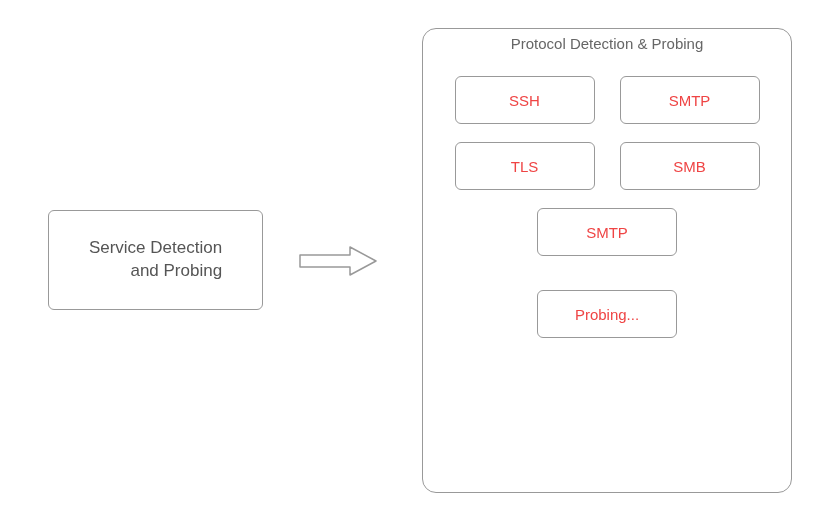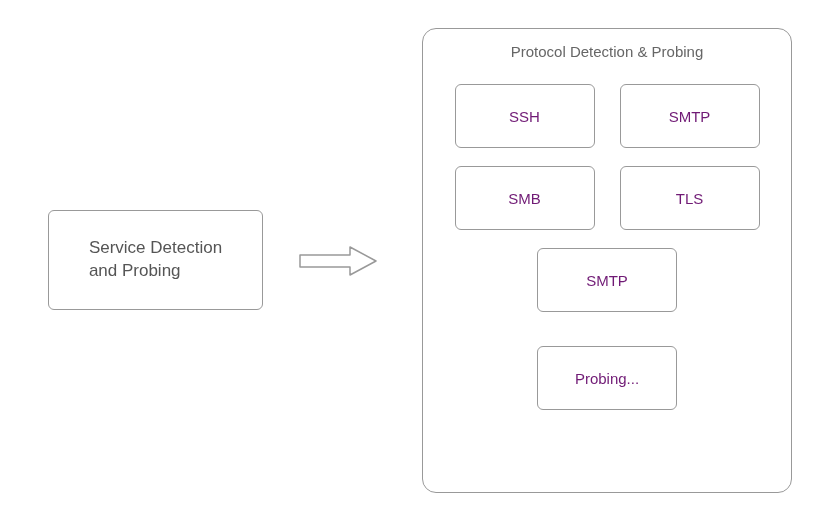--- a/index.html
+++ b/index.html
@@ -14,66 +14,66 @@
       position: absolute;
       left: 48px;
       top: 210px;
       width: 215px;
       height: 100px;
       border: 1.5px solid #999;
       border-radius: 6px;
       display: flex;
       align-items: center;
       justify-content: center;
-      text-align: left;
+      text-align: right;
       font-size: 17px;
       color: #555;
       line-height: 1.35;
       padding: 25px;
     }
     .arrow {
       position: absolute;
       left: 298px;
       top: 245px;
       width: 82px;
       height: 32px;
     }
     .container {
       position: absolute;
       left: 422px;
       top: 28px;
       width: 370px;
       height: 465px;
       border: 1.5px solid #999;
       border-radius: 14px;
-      padding-top: 14px;
+      padding-top: 6px;
     }
     .container-title {
       text-align: center;
       font-size: 15px;
       color: #666;
       margin-bottom: 14px;
     }
     .grid {
       display: flex;
       flex-wrap: wrap;
       justify-content: center;
       gap: 18px 25px;
       padding: 10px 22px 0 22px;
     }
     .proto {
       width: 140px;
-      height: 64px;
+      height: 48px;
       border: 1.5px solid #999;
       border-radius: 6px;
       display: flex;
       align-items: center;
       justify-content: center;
       font-size: 15px;
-      color: #701a75;
+      color: #ef4444;
     }
     .centered-row {
       display: flex;
       justify-content: center;
       margin-top: 34px;
     }
   </style>
 </head>
 <body>
 
@@ -90,24 +90,24 @@
 <div class="container">
   <div class="container-title">Protocol Detection &amp; Probing</div>
   <div class="grid">
     <div class="proto">
         <span>SSH</span>
       </div>
     <div class="proto">
         <span>SMTP</span>
       </div>
     <div class="proto">
-        <span>SMB</span>
+        <span>TLS</span>
       </div>
     <div class="proto">
-        <span>TLS</span>
+        <span>SMB</span>
       </div>
     <div class="proto">
         <span>SMTP</span>
       </div>
   </div>
   <div class="centered-row">
     <div class="proto">
         <span>Probing...</span>
       </div>
   </div>

